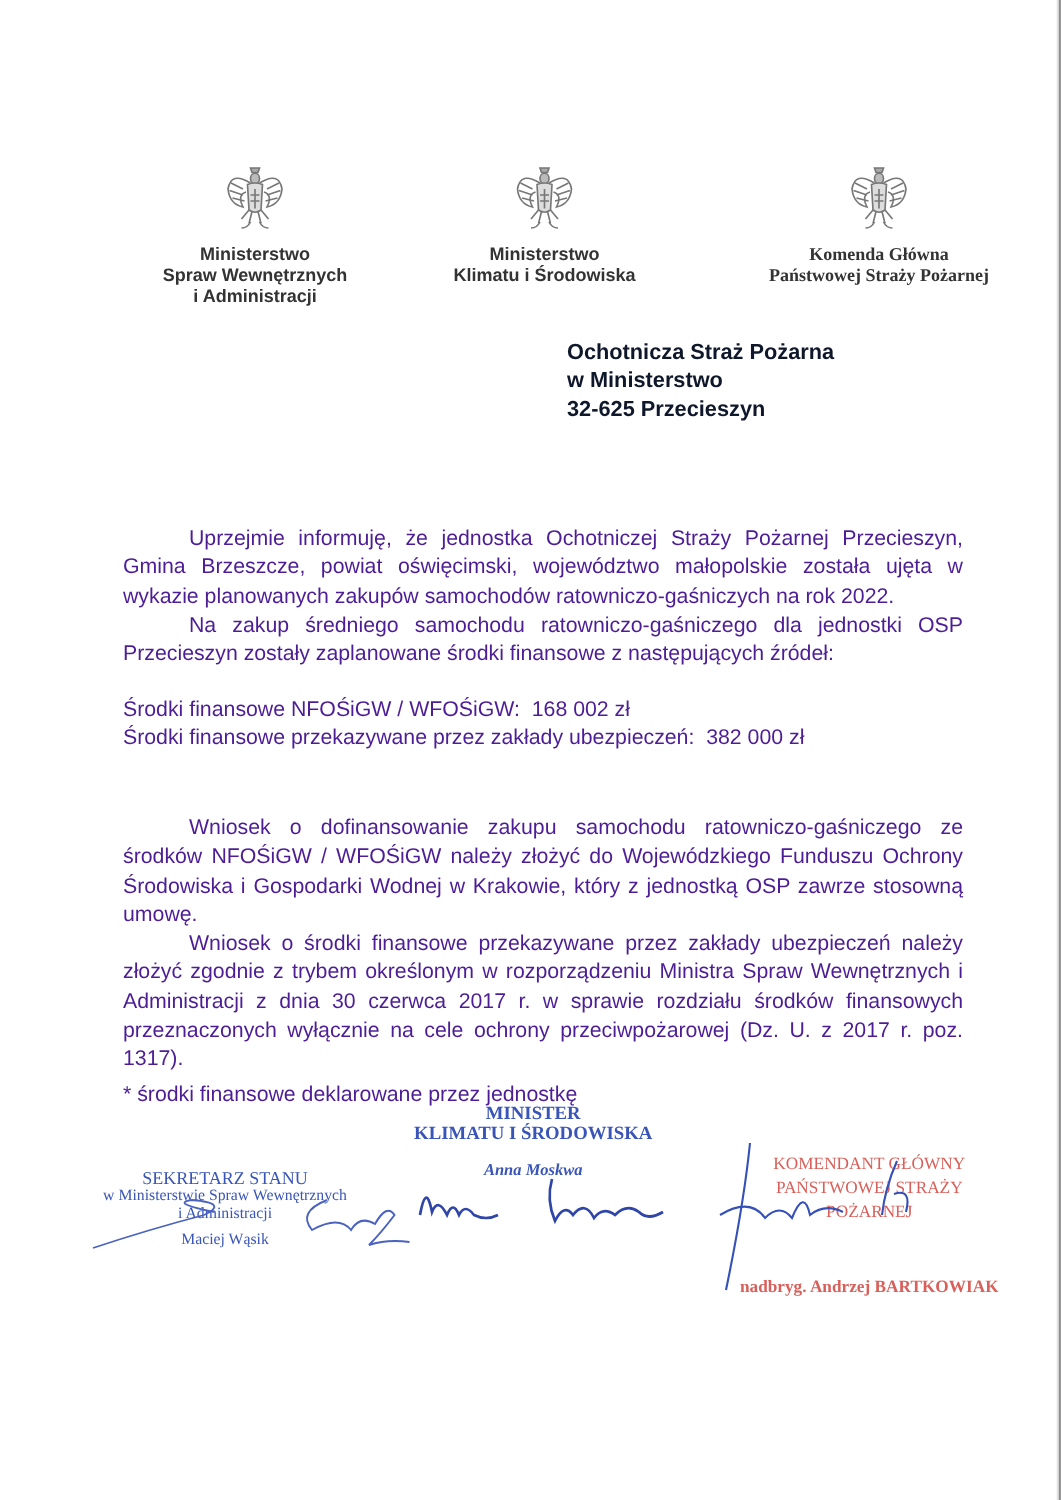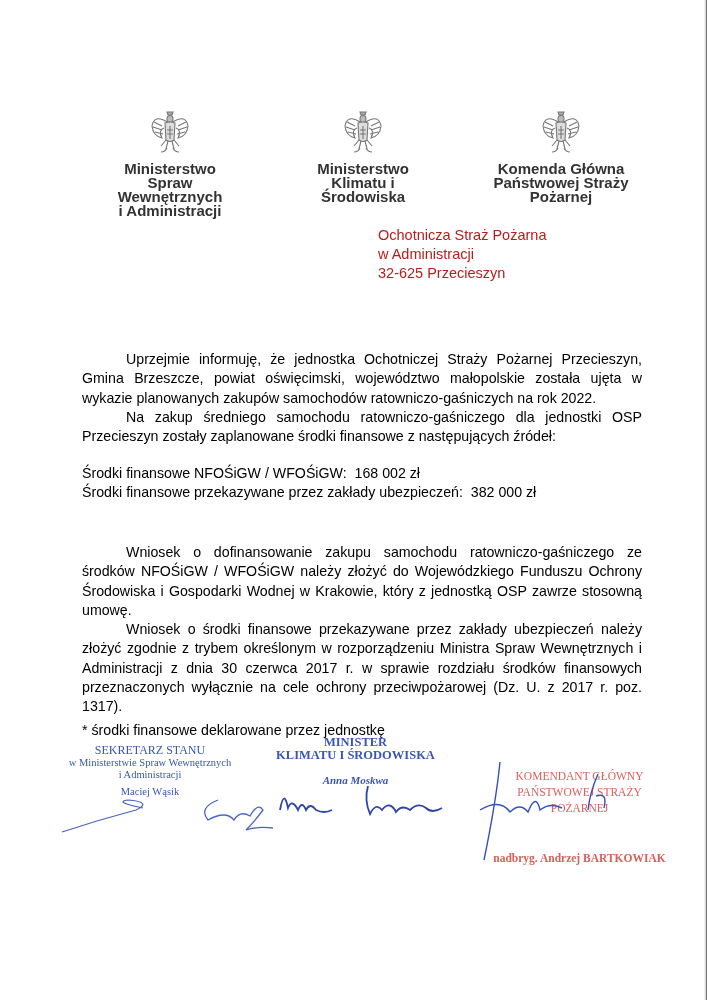--- a/index.html
+++ b/index.html
@@ -1,37 +1,37 @@
 <!DOCTYPE html>
 <html><head>
   <meta charset="utf-8">
   <style>
     html, body { margin: 0; padding: 0; }
     body {
       width: 707px; height: 1000px; background: #ffffff; position: relative; overflow: hidden;
       font-family: "Liberation Sans", sans-serif; color: #2a2a2a;
     }
     .page-edge { position: absolute; right: 0; top: 0; width: 3px; height: 1000px; background: linear-gradient(to right, #ffffff, #cfcfcf 60%, #3a3a3a); }
-    .header-block { position: absolute; top: 108px; text-align: center; font-weight: bold; font-size: 15px; line-height: 14px; color: #333; }
+    .header-block { position: absolute; top: 108px; text-align: center; font-weight: bold; font-size: 12px; line-height: 14px; color: #333; }
     .header-block .eagle { display: block; margin: 0 auto 6px auto; width: 40px; height: 48px; }
     #hb-1 { left: 100px; width: 140px; }
     #hb-2 { left: 293px; width: 140px; }
-    #hb-3 { left: 466px; width: 190px; }
-    .recipient { position: absolute; left: 378px; top: 226px; font-weight: normal; font-size: 14.5px; line-height: 19px; color: #b91c1c; }
-    .body-text { position: absolute; left: 82px; width: 560px; font-size: 14.2px; line-height: 19.3px; color: #000000; text-align: justify; }
+    #hb-3 { left: 491px; width: 190px; font-family: Liberation Serif, serif; }
+    .recipient { position: absolute; left: 378px; top: 226px; font-weight: bold; font-size: 14.5px; line-height: 19px; color: #0f172a; }
+    .body-text { position: absolute; left: 82px; width: 560px; font-size: 14.2px; line-height: 19.3px; color: #4c1d95; text-align: justify; }
     .body-text p { margin: 0; }
     .indent { text-indent: 44px; }
     #para-1 { top: 350px; }
     #funding { top: 464px; text-align: left; }
     #para-3 { top: 543px; }
     #footnote { top: 721px; }
     .sig { position: absolute; font-family: "Liberation Serif", serif; text-align: center; }
     .sig-blue { color: #3a55b8; }
     .sig-red { color: #d9605a; }
-    #sig-1 { left: 60px; top: 744px; width: 180px; font-size: 10.5px; line-height: 12.5px; }
+    #sig-1 { left: 60px; top: 779px; width: 180px; font-size: 10.5px; line-height: 12.5px; }
     #sig-1 .sig-title { font-size: 12px; }
     #sig-2 { left: 268px; top: 736px; width: 175px; font-weight: bold; font-size: 12.5px; line-height: 13px; }
     #sig-2 .sig-name { font-style: italic; font-size: 11px; font-weight: bold; margin-top: 12px; }
     #sig-3 { left: 492px; top: 768px; width: 175px; font-size: 11.5px; line-height: 16px; }
     #sig-3 .sig-name { margin-top: 34px; font-size: 11.5px; font-weight: bold; }
     .scribble { position: absolute; pointer-events: none; }
   </style>
 </head>
 <body>
 
@@ -90,21 +90,21 @@
       <path d="M17 40 q-2 4 -6 4 M23 40 q2 4 6 4"></path>
       <path d="M20 18 v13 M17 22 h6 M17 26 h6"></path>
     </g>
   </svg>
   <div>Komenda Główna</div>
   <div>Państwowej Straży Pożarnej</div>
 </div>
 
 <div class="recipient">
   <div>Ochotnicza Straż Pożarna</div>
-  <div>w Administracji</div>
+  <div>w Ministerstwo</div>
   <div>32-625 Przecieszyn</div>
 </div>
 
 <div class="body-text" id="para-1">
   <p class="indent">Uprzejmie informuję, że jednostka Ochotniczej Straży Pożarnej Przecieszyn, Gmina Brzeszcze, powiat oświęcimski, województwo małopolskie została ujęta w wykazie planowanych zakupów samochodów ratowniczo-gaśniczych na rok 2022.</p>
   <p class="indent">Na zakup średniego samochodu ratowniczo-gaśniczego dla jednostki OSP Przecieszyn zostały zaplanowane środki finansowe z następujących źródeł:</p>
 </div>
 
 <div class="body-text" id="funding">
   <div>

